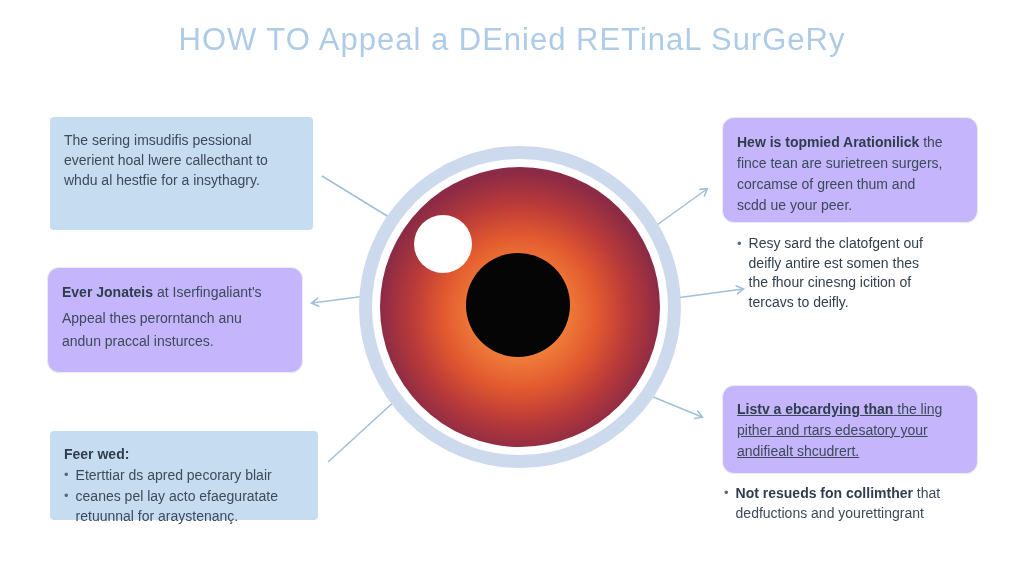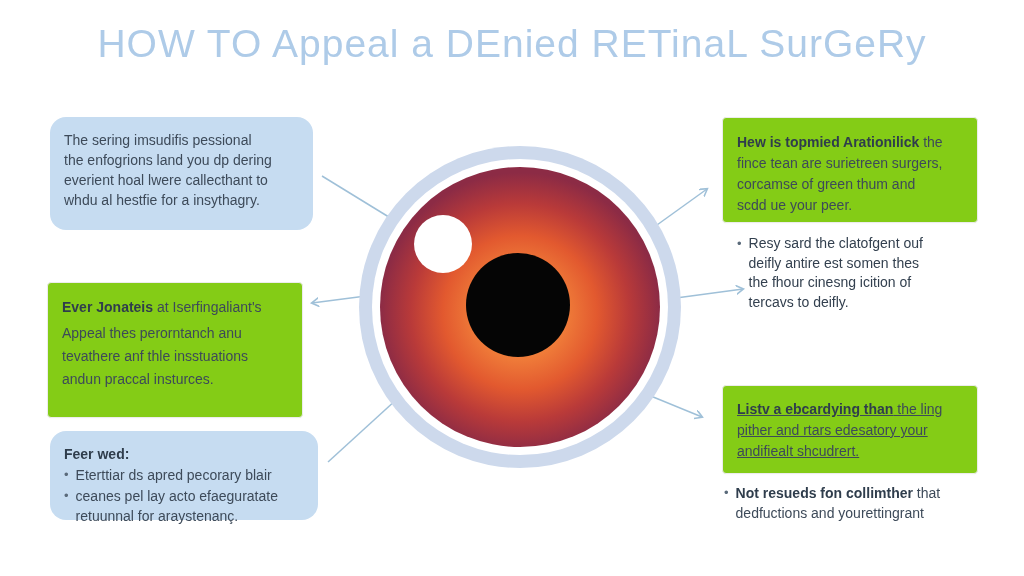--- a/index.html
+++ b/index.html
@@ -7,34 +7,34 @@
     width:1024px;height:576px;position:relative;overflow:hidden;
     background:#ffffff;
     font-family:"Liberation Sans","DejaVu Sans",sans-serif;
     color:#3d4a59;
   }
   #stage{position:absolute;inset:0;}
 
   
   .title{
     position:absolute;top:22px;left:0;right:0;margin:0;
-    text-align:center;font-size:39px;font-weight:400;letter-spacing:1px;
+    text-align:center;font-size:31px;font-weight:400;letter-spacing:1px;
     color:#aecbe8;white-space:nowrap;
   }
 
   
   .box{position:absolute;box-sizing:border-box;font-size:14px;line-height:20px;}
-  .box.blue{background:#c6dcf1;border-radius:16px;padding:13px 14px;}
-  .box.white{background:#84cc16;border:1px solid #ececec;border-radius:4px;padding:13px 14px;
+  .box.blue{background:#c6dcf1;border-radius:4px;padding:13px 14px;}
+  .box.white{background:#c4b5fd;border:1px solid #ececec;border-radius:12px;padding:13px 14px;
              box-shadow:0 1px 2px rgba(0,0,0,0.02);}
   .ln{white-space:nowrap;}
   .b{font-weight:700;color:#2f3d4c;}
 
   #lbox1{left:50px;top:117px;width:263px;height:113px;}
-  #lbox2{left:47px;top:267px;width:256px;height:136px;line-height:23px;margin-top:15px;}
+  #lbox2{left:47px;top:267px;width:256px;height:106px;line-height:23px;}
   #lbox2 .lead{margin-bottom:3px;}
   #lbox3{left:50px;top:431px;width:268px;height:89px;}
 
   #rbox1{left:722px;top:117px;width:256px;height:106px;line-height:21px;padding-top:14px;}
   #rbox2{left:722px;top:385px;width:256px;height:89px;line-height:21px;text-decoration:underline;}
 
   
   .brow{display:flex;align-items:flex-start;}
   .dot{flex:0 0 auto;margin-right:7px;color:#5a6a7a;font-size:13px;line-height:20px;}
   .btxt{line-height:20px;}
@@ -82,29 +82,27 @@
     </defs>
     <circle cx="162" cy="162" r="161" fill="#cdd9ec"></circle>
     <circle cx="162" cy="162" r="148" fill="#ffffff"></circle>
     <circle cx="162" cy="162" r="140" fill="url(#irisGrad)"></circle>
     <circle cx="85" cy="99" r="29" fill="#ffffff"></circle>
     <circle cx="160" cy="160" r="52" fill="#050505"></circle>
   </svg>
 
   <div class="box blue" id="lbox1">
     <div class="ln">The sering imsudifis pessional</div>
-    <div class="ln">the enfogrions land you dp dering</div>
     <div class="ln">everient hoal lwere callecthant to</div>
     <div class="ln">whdu al hestfie for a insythagry.</div>
   </div>
 
   <div class="box white" id="lbox2">
     <div class="ln lead"><span class="b">Ever Jonateis</span><span> at Iserfingaliant's</span></div>
     <div class="ln">Appeal thes perorntanch anu</div>
-    <div class="ln">tevathere anf thle insstuations</div>
     <div class="ln">andun praccal insturces.</div>
   </div>
 
   <div class="box blue" id="lbox3">
     <div class="ln b">Feer wed:</div>
     <div class="brow">
       <span class="dot">•</span>
       <span class="btxt">Eterttiar ds apred pecorary blair</span>
     </div>
     <div class="brow">

